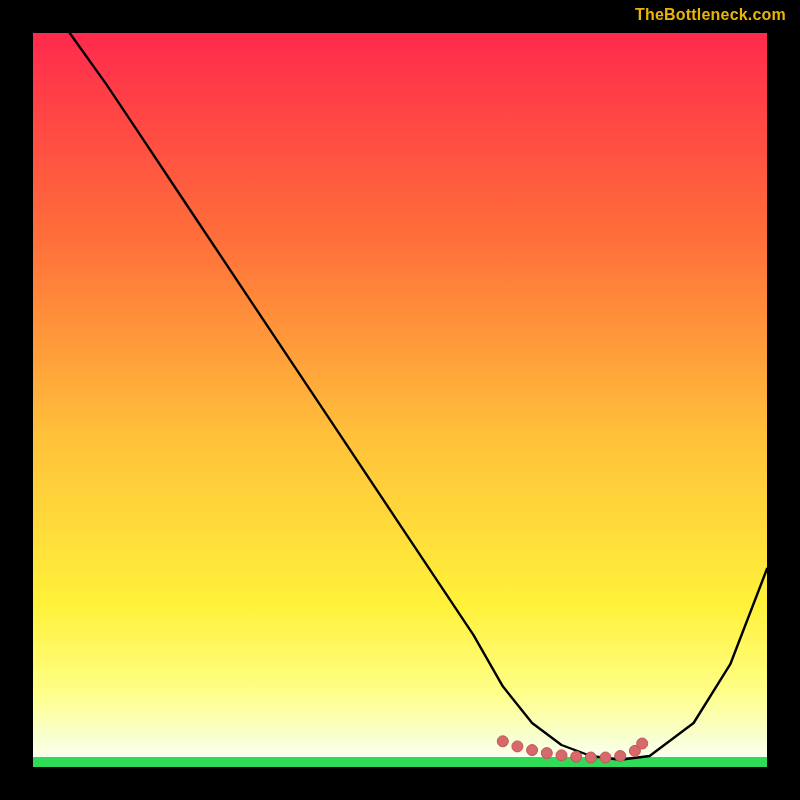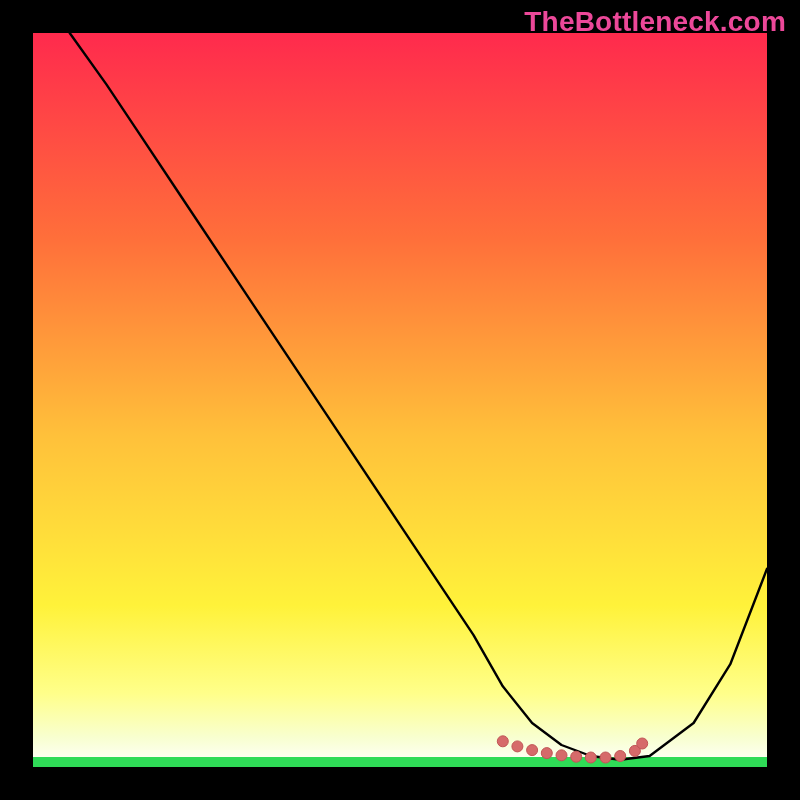--- a/index.html
+++ b/index.html
@@ -16,22 +16,22 @@
     top: 0;
     left: 0;
     width: 800px;
     height: 800px;
     background: #000;
   }
   .watermark {
     position: absolute;
     top: 6px;
     right: 14px;
-    color: #ec4899;
-    font-size: 28px;
+    color: #eab308;
+    font-size: 16px;
     font-weight: 600;
     letter-spacing: 0.2px;
     user-select: none;
   }
   svg {
     position: absolute;
     top: 0;
     left: 0;
   }
 </style>

